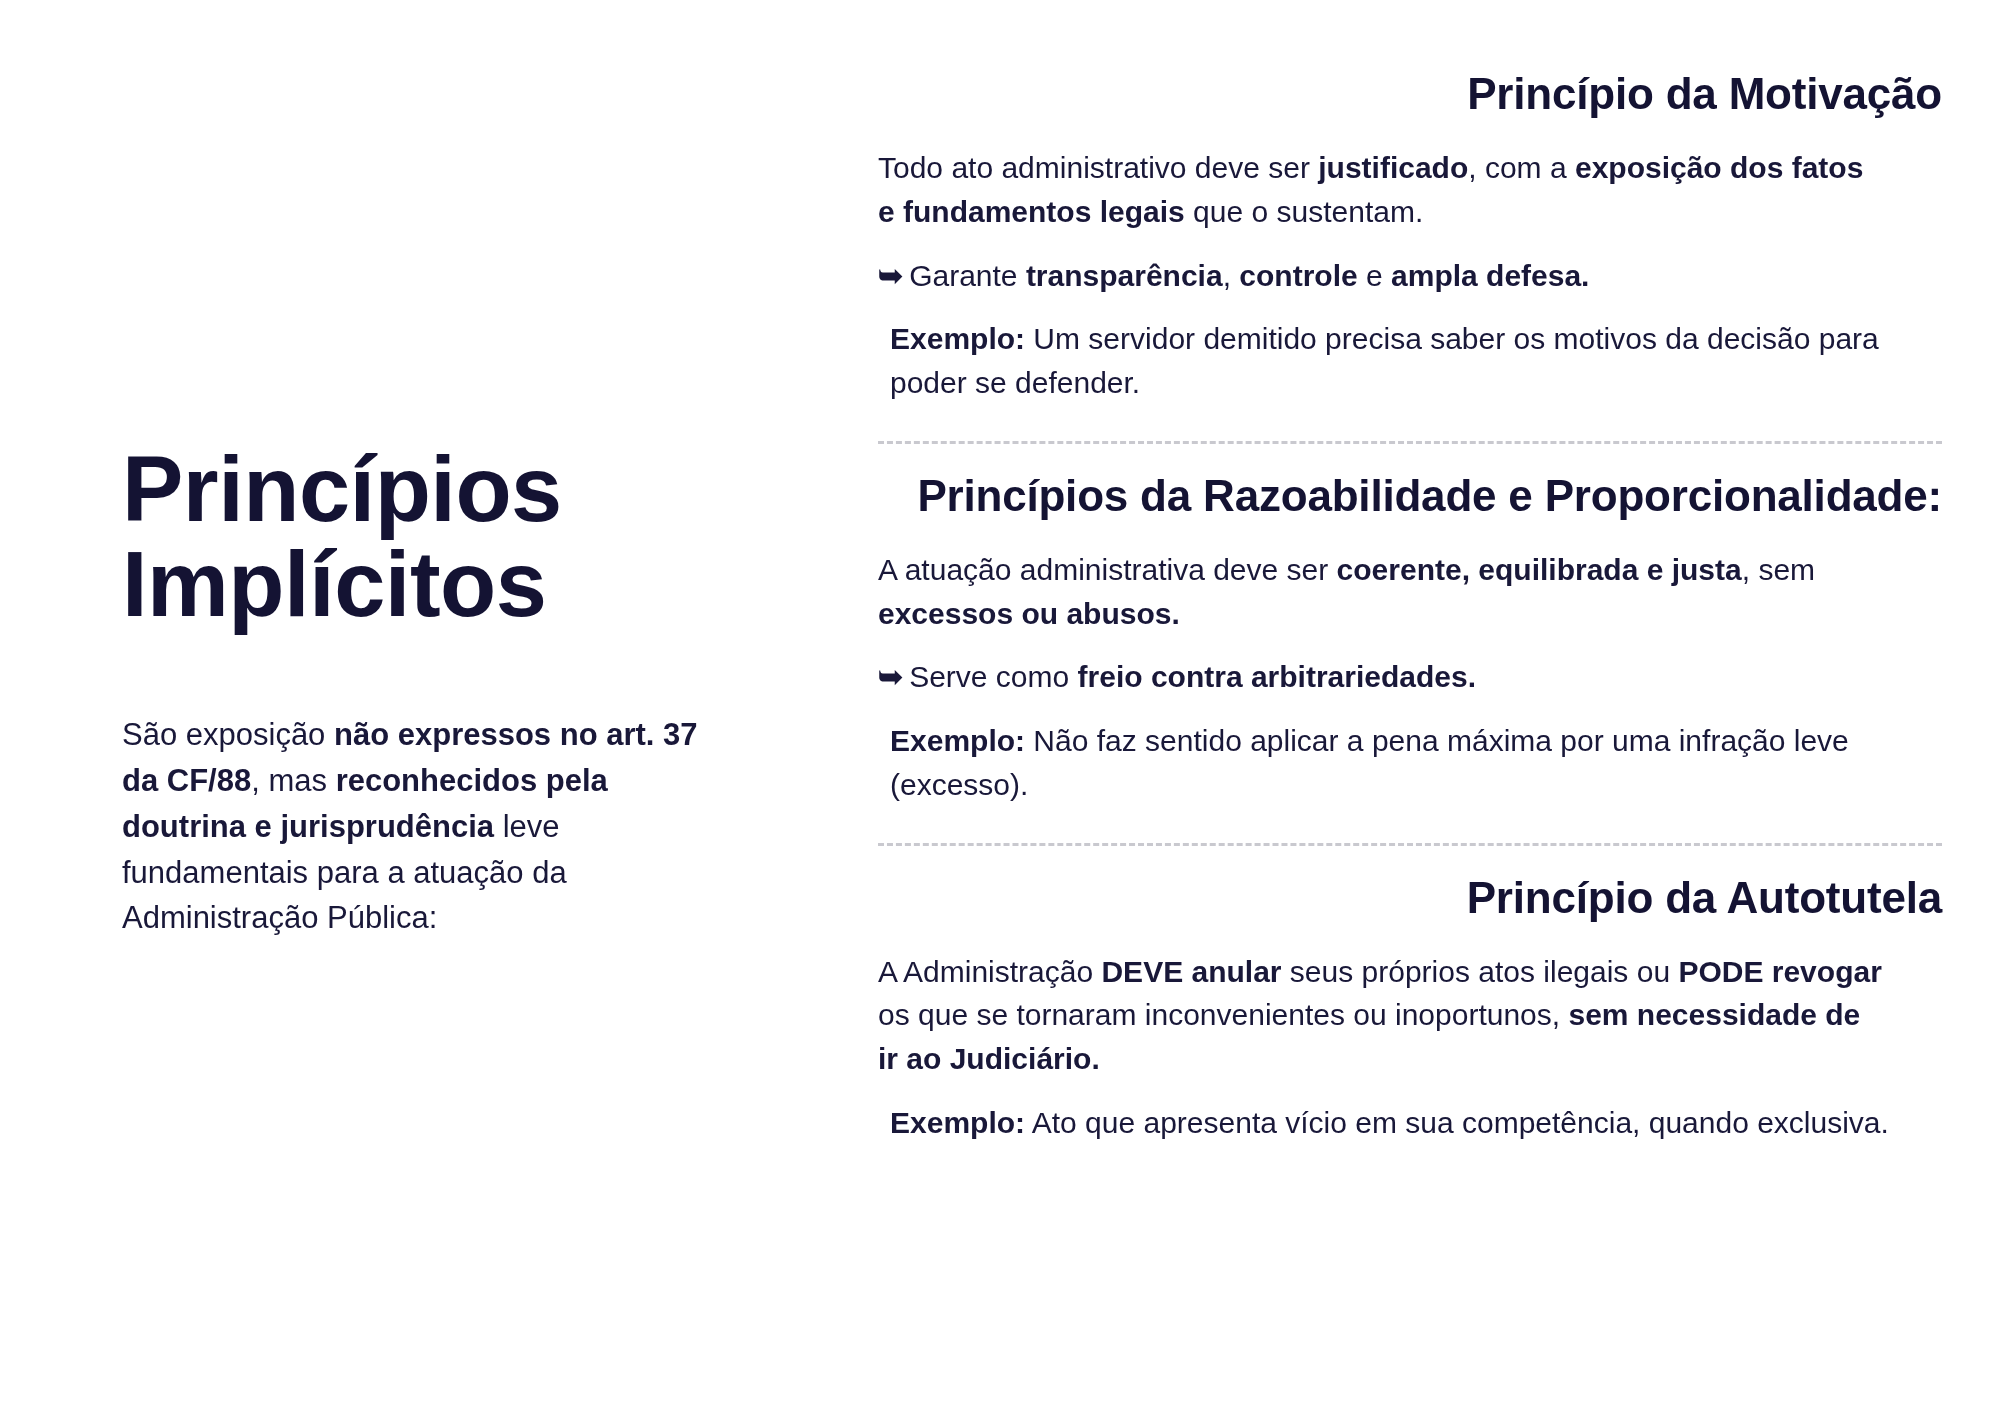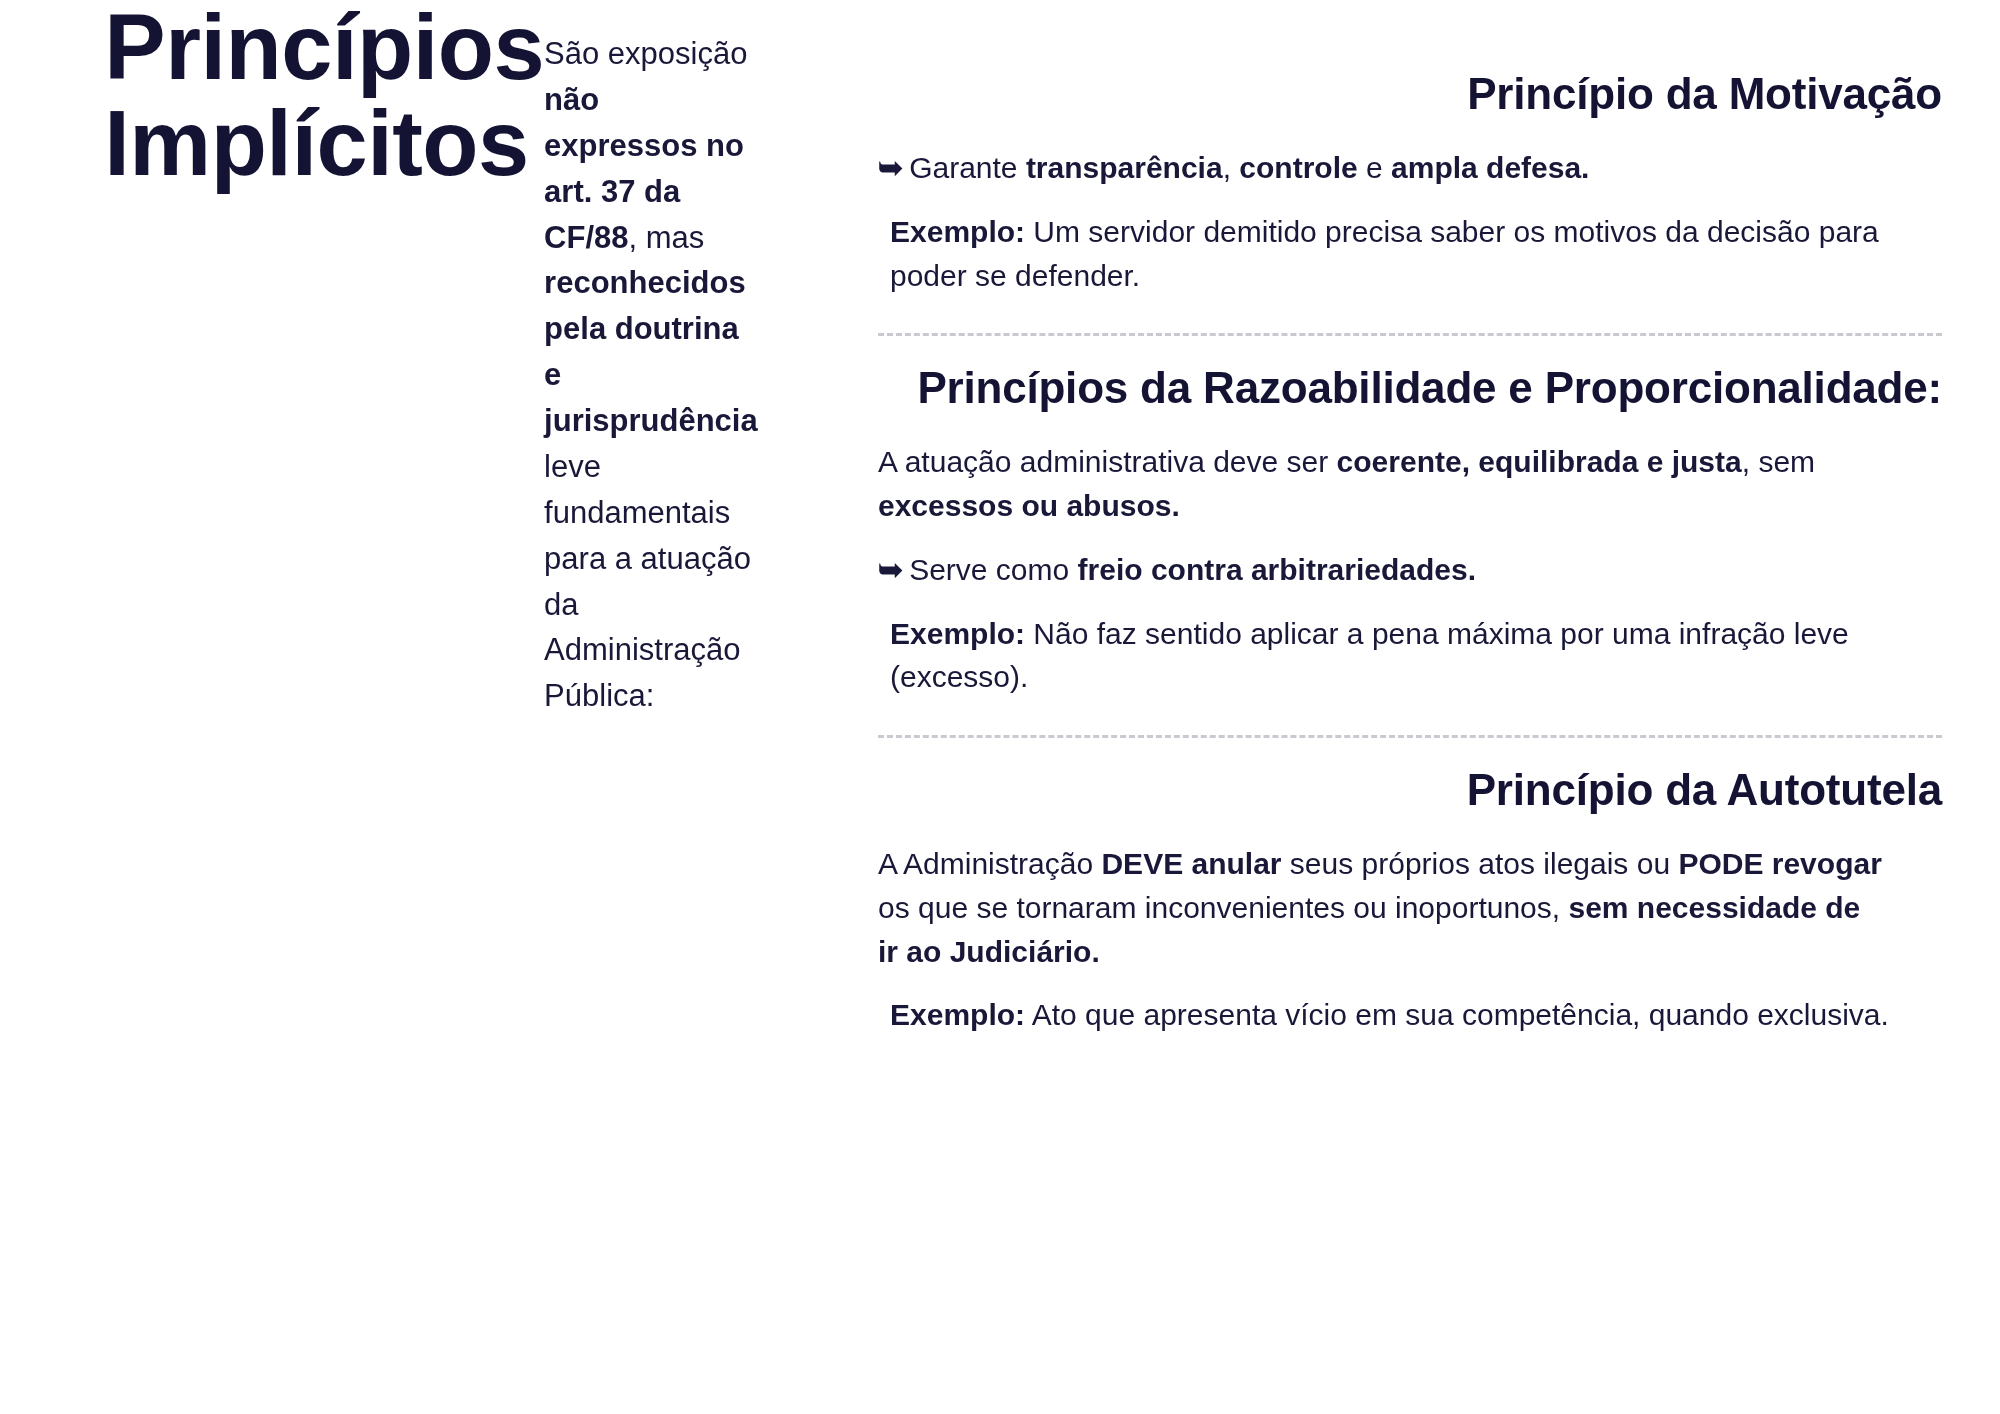--- a/index.html
+++ b/index.html
@@ -20,21 +20,21 @@
     height: 1414px;
     display: flex;
     box-sizing: border-box;
   }
   
   .left-col {
     width: 800px;
     box-sizing: border-box;
     padding: 0 60px 0 122px;
     display: flex;
-    flex-direction: row;
+    flex-direction: column;
     justify-content: center;
   }
   .main-title {
     font-size: 92px;
     line-height: 1.04;
     font-weight: 700;
     letter-spacing: -0.5px;
     color: #141333;
     margin: 0 0 48px 0;
   }
@@ -118,20 +118,21 @@
       <span class="line">Princípios</span>
       <span class="line">Implícitos</span>
     </h1>
     <p class="left-desc"><span>São exposição </span><b>não expressos no art. 37 da CF/88</b><span>, mas </span><b>reconhecidos pela doutrina e jurisprudência</b><span> leve fundamentais para a atuação da Administração Pública:</span></p>
   </div>
 
   <div class="right-col">
 
     <div class="section">
       <h2 class="section-title">Princípio da Motivação</h2>
+      <p class="section-body"><span>Todo ato administrativo deve ser </span><b>justificado</b><span>, com a </span><b>exposição dos fatos e fundamentos legais</b><span> que o sustentam.</span></p>
       <p class="arrow-line">
         <span class="arrow">➥</span><span><span>Garante </span><b>transparência</b><span>, </span><b>controle</b><span> e </span><b>ampla defesa.</b></span>
       </p>
       <p class="example">
         <span class="ex-label">Exemplo:</span><span> Um servidor demitido precisa saber os motivos da decisão para poder se defender.</span>
       </p>
     </div>
 
     <hr class="divider">
 

